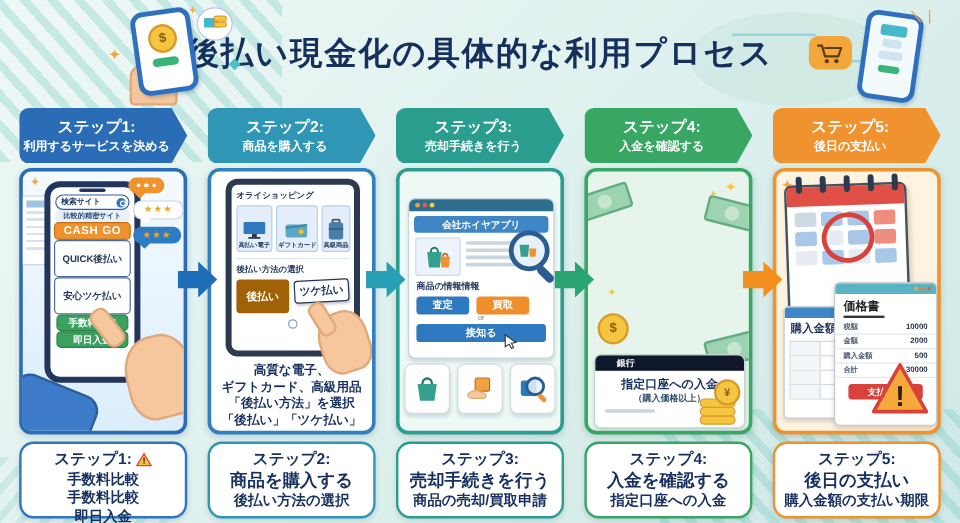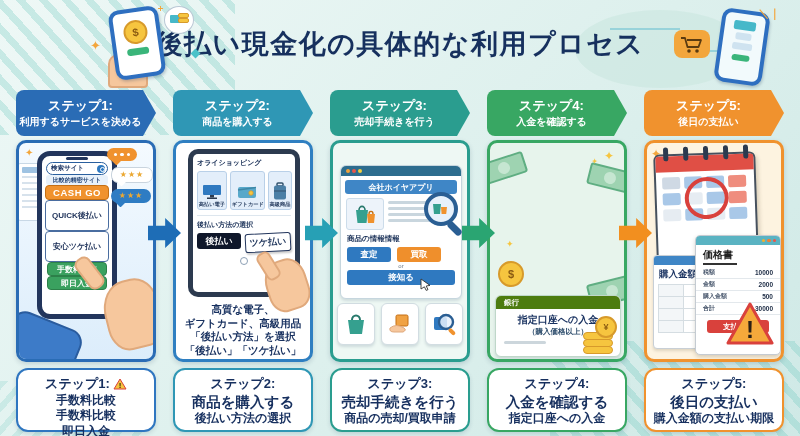--- a/index.html
+++ b/index.html
@@ -89,21 +89,21 @@
   .tab2{position:absolute;left:12px;top:6px;width:112px;height:148px;background:#2c3a4f;border-radius:10px;padding:5px;box-sizing:border-box;z-index:2}
   .tscr{background:#fff;border-radius:5px;height:100%;box-sizing:border-box;padding:4px 4px 2px}
   .t-title{font-size:7px;font-weight:800;color:#20365c;margin-bottom:3px}
   .prods{display:flex;gap:3px}
   .prod{flex:1;height:36px;background:#e3eefa;border:1px solid #b9d0e8;border-radius:3px;display:flex;flex-direction:column;
         align-items:center;justify-content:flex-end;padding-bottom:1px}
   .prod svg{margin-bottom:1px}
   .plabel{font-size:5.5px;color:#23395c;font-weight:700;white-space:nowrap;transform:scale(.95)}
   .sel2{font-size:7px;font-weight:800;color:#20365c;margin:5px 0 3px;border-top:1px solid #dde6ee;padding-top:4px}
   .row2{display:flex;gap:4px;align-items:flex-start}
-  .atob{width:46px;height:16px;background:#0f172a;border-radius:3px;color:#fff;font-size:9px;font-weight:800;
+  .atob{width:46px;height:28px;background:#a16207;border-radius:3px;color:#fff;font-size:9px;font-weight:800;
         display:flex;align-items:center;justify-content:center}
   .tsuke{width:48px;height:19px;background:#fff;border:1.5px solid #22355c;border-radius:3px;color:#20365c;font-size:9px;font-weight:800;
         display:flex;align-items:center;justify-content:center;transform:rotate(-3deg);box-shadow:1px 2px 2px rgba(0,0,0,.2);box-sizing:border-box}
   .home2{width:6px;height:6px;border:1.5px solid #8da0b5;border-radius:50%;margin:5px auto 0}
   .hand2{position:absolute;right:2px;top:116px;width:38px;height:48px;border-radius:45% 40% 35% 35%;transform:rotate(-18deg);z-index:3}
   .fing2{position:absolute;right:34px;top:108px;width:11px;height:26px;border-radius:6px;transform:rotate(-32deg);z-index:4}
   .note2{position:absolute;left:0;right:0;top:160px;text-align:center;font-size:10.5px;font-weight:800;color:#17305f;line-height:1.3}
 
   
   .win3{position:absolute;left:7px;top:22px;width:120px;height:132px;background:#fff;border:1px solid #c6d6de;border-radius:6px;
@@ -135,21 +135,21 @@
   .phone4{position:absolute;left:36px;top:10px;width:70px;height:140px;border:5px solid #20334f;border-radius:12px;background:#fff;
           box-sizing:border-box;z-index:2;text-align:center}
   .chk4{width:24px;height:24px;background:#2fae60;border-radius:50%;margin:10px auto 4px;display:flex;align-items:center;justify-content:center}
   .furi{font-size:11.5px;font-weight:900;color:#17305f}
   .pl4{font-size:7.5px;font-weight:800;color:#17305f;margin-top:2px}
   .acc4{color:#e8641f}
   .dash4{width:16px;height:3px;background:#c3cdd4;border-radius:2px;margin:7px auto 0}
   .coin4{position:absolute;left:8px;top:118px;width:22px;height:22px;font-size:11px;z-index:2}
   .bank4{position:absolute;left:5px;top:152px;width:124px;height:60px;background:#fff;border:1px solid #bfd8c9;border-radius:6px;
          box-shadow:0 2px 3px rgba(30,60,90,.15);z-index:3;overflow:hidden}
-  .bstrip{height:13px;background:#4d7c0f;color:#fff;font-size:7.5px;font-weight:800;display:flex;align-items:center;padding-left:8px}
+  .bstrip{height:13px;background:#0f172a;color:#fff;font-size:7.5px;font-weight:800;display:flex;align-items:center;padding-left:18px}
   .bl1{font-size:10px;font-weight:800;color:#17305f;text-align:center;margin-top:4px}
   .bl2{font-size:7.5px;font-weight:700;color:#2a4a6a;text-align:center}
   .bline{width:42px;height:2.5px;background:#ccd6dc;border-radius:2px;margin:4px 0 0 8px}
   .cstack{position:absolute;right:3px;bottom:2px;width:36px;height:30px}
   .cstack i{position:absolute;left:2px;width:30px;height:8px;background:#f6c53f;border:1.5px solid #d79a2b;border-radius:4px;box-sizing:border-box}
   .ctop{position:absolute;right:0;top:-8px;width:18px;height:18px;font-size:9px}
 
   
   .cal5{position:absolute;left:8px;top:10px;width:102px;height:106px;background:#fff;border:2px solid #46515e;border-radius:6px;
         transform:rotate(-2deg);box-shadow:2px 3px 4px rgba(60,50,20,.2);z-index:1;box-sizing:border-box}

